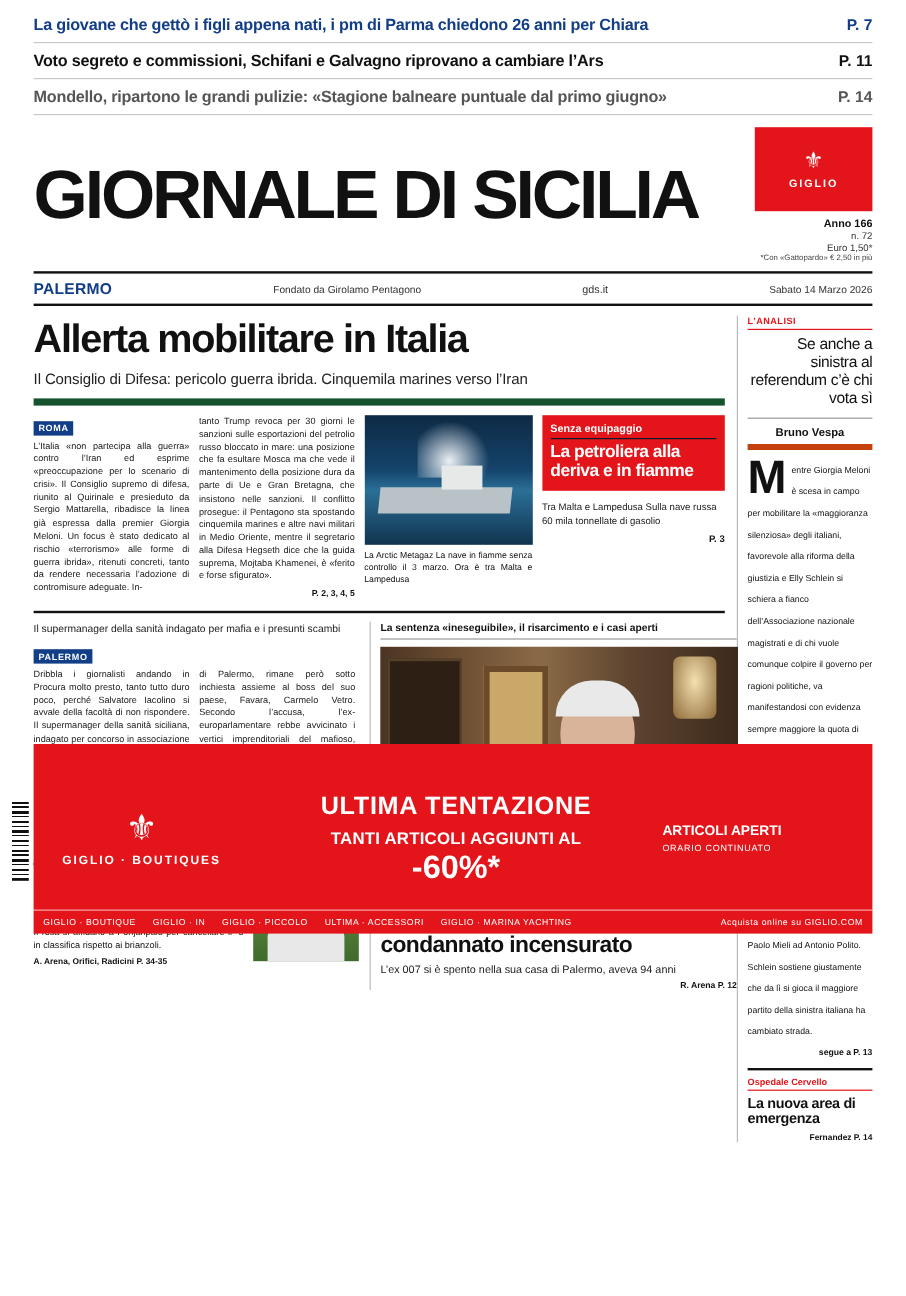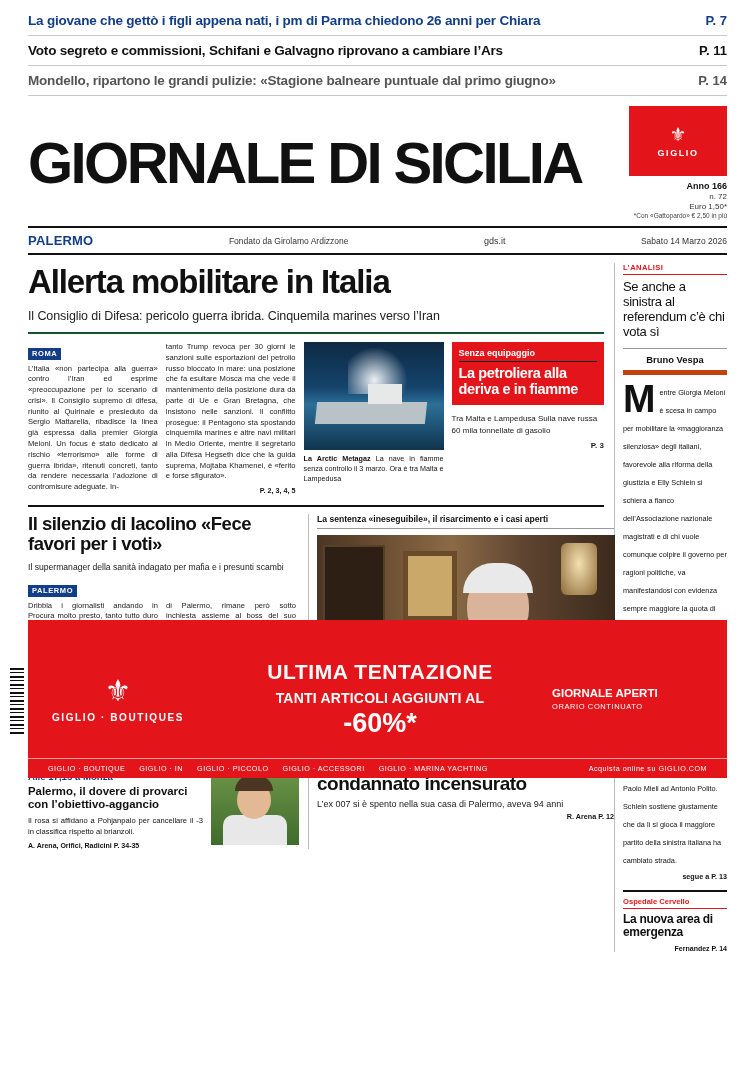--- a/index.html
+++ b/index.html
@@ -72,21 +72,21 @@
   .content { display:flex; padding:0 28px; margin-top:8px; }
   .left { width:586px; padding-right:10px; }
   .right { width:113px; border-left:1px solid #bbb; padding-left:8px; }
 
   
   .lead-hl {
     font-size:33px; font-weight:bold; letter-spacing:-1.1px; line-height:1.02;
     margin:2px 0 10px 0; color:#111;
   }
   .lead-sub {
-    font-size:12.5px; color:#222; border-bottom:2px solid #14532d;
+    font-size:12.5px; color:#222; border-bottom:6px solid #14532d;
     padding-bottom:9px; margin-bottom:8px; letter-spacing:-0.1px;
   }
 
   .lead-body { display:flex; gap:8px; }
   .col-a, .col-b { width:132px; }
   .kicker {
     display:inline-block; font-size:7.5px; font-weight:bold; color:#fff;
     background:#123d87; padding:1.5px 4px; margin-bottom:4px; letter-spacing:0.6px;
   }
   .body-text {
@@ -105,21 +105,21 @@
   .ship-hull {
     position:absolute; left:12px; bottom:26px; width:110px; height:22px;
     background:#b9c3c7; transform:skewX(-6deg);
   }
   .ship-sup { position:absolute; left:64px; bottom:46px; width:34px; height:20px; background:#e6e9e8; }
   .ship-smoke {
     position:absolute; left:44px; bottom:56px; width:66px; height:46px;
     background:radial-gradient(circle at 40% 70%, rgba(255,255,255,0.92), rgba(255,255,255,0) 65%);
   }
   .ship-cap { font-size:7.2px; line-height:1.38; margin-top:4px; text-align:justify; }
-  .ship-cap b { font-weight:bold; }
+  .ship-cap b { font-weight:normal; }
 
   
   .redbox { width:155px; }
   .red-top { background:#e3151a; color:#fff; padding:6px 7px 8px 7px; }
   .red-kick { font-size:9px; font-weight:bold; border-bottom:1px solid #0f172a; padding-bottom:3px; margin-bottom:4px; }
   .red-title { font-size:14.5px; font-weight:bold; line-height:1.08; letter-spacing:-0.4px; }
   .red-under { font-size:8px; line-height:1.45; margin-top:8px; color:#1a1a1a; }
   .red-under .pg { text-align:right; font-weight:bold; margin-top:3px; }
 
   
@@ -161,21 +161,21 @@
   .bb-hl { font-size:11.4px; font-weight:bold; line-height:1.14; margin-top:3px; }
   .bb-body { font-size:7.6px; line-height:1.44; margin-top:5px; text-align:justify; }
   .bb-by { font-size:7px; font-weight:bold; margin-top:4px; }
   .bb-photo { width:88px; height:74px; background:linear-gradient(#6c9347,#3f6b2c); position:relative; overflow:hidden; }
   .bbp-head { position:absolute; left:26px; top:10px; width:34px; height:38px; background:#e3b894; border-radius:50%; }
   .bbp-hair { position:absolute; left:24px; top:4px; width:38px; height:16px; background:#4a3622; border-radius:19px 19px 0 0; }
   .bbp-body { position:absolute; left:12px; top:44px; width:64px; height:34px; background:#e8e8e8; border-radius:10px 10px 0 0; }
 
   
   .an-kick { font-size:7.6px; font-weight:bold; color:#e3151a; border-bottom:1px solid #e3151a; padding-bottom:2px; margin-bottom:5px; letter-spacing:0.4px; }
-  .an-title { font-size:13px; line-height:1.14; text-align:left; letter-spacing:-0.3px; }
+  .an-title { font-size:13px; line-height:1.14; text-align:right; letter-spacing:-0.3px; }
   .an-author { font-size:9.4px; font-weight:bold; text-align:center; border-top:1px solid #999; border-bottom:5px solid #c2410c; margin-top:8px; padding:5px 0; }
   .dropcap-wrap { margin-top:6px; }
   .dropcap { font-size:39px; font-weight:bold; line-height:0.82; float:left; margin:2px 4px 0 0; }
   .an-body { font-size:7.3px; line-height:1.42; text-align:justify; }
   .an-seg { font-size:7.2px; font-weight:bold; text-align:right; margin-top:5px; }
   .osp { margin-top:9px; border-top:2px solid #111; padding-top:5px; }
   .osp-kick { font-size:7.6px; font-weight:bold; color:#e3151a; border-bottom:1px solid #e3151a; padding-bottom:2px; margin-bottom:4px; }
   .osp-hl { font-size:12px; font-weight:bold; line-height:1.12; letter-spacing:-0.3px; }
   .osp-by { font-size:7px; font-weight:bold; text-align:right; margin-top:5px; }
 
@@ -190,21 +190,21 @@
   .ad-mid { flex:1; display:flex; flex-direction:column; align-items:center; justify-content:center; text-align:center; }
   .ad-t1 { font-size:21px; font-weight:bold; letter-spacing:0.6px; }
   .ad-t2 { font-size:14px; font-weight:bold; margin-top:6px; letter-spacing:0.2px; }
   .ad-t3 { font-size:27px; font-weight:bold; margin-top:2px; }
   .ad-right { width:175px; display:flex; flex-direction:column; align-items:flex-start; justify-content:center; }
   .ad-r1 { font-size:11.5px; font-weight:bold; }
   .ad-r2 { font-size:7.5px; margin-top:3px; letter-spacing:0.6px; }
   .ad-bar {
     position:absolute; left:0; right:0; bottom:0; height:20px;
     border-top:1px solid rgba(255,255,255,0.6);
-    display:flex; align-items:center; padding:0 20px; gap:14px;
+    display:flex; align-items:center; padding:0 8px; gap:14px;
     font-size:7.2px; letter-spacing:0.5px;
   }
   .ad-bar .shop { margin-left:auto; }
   .ad-vert {
     position:absolute; right:-14px; top:18px;
     transform:rotate(90deg); transform-origin:right top;
     font-size:5.6px; color:#fff; white-space:nowrap;
   }
   .barcode {
     position:absolute; left:10px; bottom:62px; width:14px; height:66px;
@@ -242,21 +242,21 @@
         <div class="anno">Anno 166</div>
         <div class="sub">n. 72</div>
         <div class="sub">Euro 1,50*</div>
         <div class="ast">*Con «Gattopardo» € 2,50 in più</div>
       </div>
     </div>
   </div>
 
   <div class="infobar">
     <div class="city">PALERMO</div>
-    <div class="founder">Fondato da Girolamo Ardizzone</div>
+    <div class="founder">Fondato da Girolamo Pentagono</div>
     <div class="site">gds.it</div>
     <div class="date">Sabato 14 Marzo 2026</div>
   </div>
 
   <div class="content">
 
     <div class="left">
 
       <div class="lead-hl">Allerta mobilitare in Italia</div>
       <div class="lead-sub">Il Consiglio di Difesa: pericolo guerra ibrida. Cinquemila marines verso l’Iran</div>
@@ -290,21 +290,20 @@
           </div>
           <div class="red-under">
             <div>Tra Malta e Lampedusa Sulla nave russa 60 mila tonnellate di gasolio</div>
             <div class="pg">P. 3</div>
           </div>
         </div>
       </div>
 
       <div class="midrow">
         <div class="mid-left">
-          <div class="mid-hl">Il silenzio di Iacolino «Fece favori per i voti»</div>
           <div class="mid-sub">Il supermanager della sanità indagato per mafia e i presunti scambi</div>
           <div class="kicker">PALERMO</div>
           <div class="mid-cols">
             <div class="mid-col">
               <div class="body-text">Dribbla i giornalisti andando in Procura molto presto, tanto tutto duro poco, perché Salvatore Iacolino si avvale della facoltà di non rispondere. Il supermanager della sanità siciliana, indagato per concorso in associazione mafiosa dalla Dda</div>
             </div>
             <div class="mid-col">
               <div class="body-text">di Palermo, rimane però sotto inchiesta assieme al boss del suo paese, Favara, Carmelo Vetro. Secondo l’accusa, l’ex-europarlamentare rebbe avvicinato i vertici imprenditoriali del mafioso, mettendogli a disposizione relazioni e contatti. In cambio dei suoi «preziosi agganci», in base alla ricostruzione degli investigatori, Iacolino avrebbe ottenuto finanziamenti per campagne elettorali e assunzioni di persone a lui vicine.</div>
               <div class="byline">Geraci  P. 10</div>
             </div>
@@ -375,27 +374,27 @@
     <div class="ad-left">
       <div class="ad-logo-mark">⚜</div>
       <div class="ad-logo-text">GIGLIO · BOUTIQUES</div>
     </div>
     <div class="ad-mid">
       <div class="ad-t1">ULTIMA TENTAZIONE</div>
       <div class="ad-t2">TANTI ARTICOLI AGGIUNTI AL</div>
       <div class="ad-t3">-60%*</div>
     </div>
     <div class="ad-right">
-      <div class="ad-r1">GIORNALE APERTI</div>
+      <div class="ad-r1">ARTICOLI APERTI</div>
       <div class="ad-r2">ORARIO CONTINUATO</div>
     </div>
     <div class="ad-bar">
       <span>GIGLIO · BOUTIQUE</span>
       <span>GIGLIO · IN</span>
       <span>GIGLIO · PICCOLO</span>
-      <span>GIGLIO · ACCESSORI</span>
+      <span>ULTIMA · ACCESSORI</span>
       <span>GIGLIO · MARINA YACHTING</span>
       <span class="shop">Acquista online su GIGLIO.COM</span>
     </div>
     <div class="ad-vert">*esclusa serie continuativi</div>
   </div>
 
 </div>
 
 </body></html>

